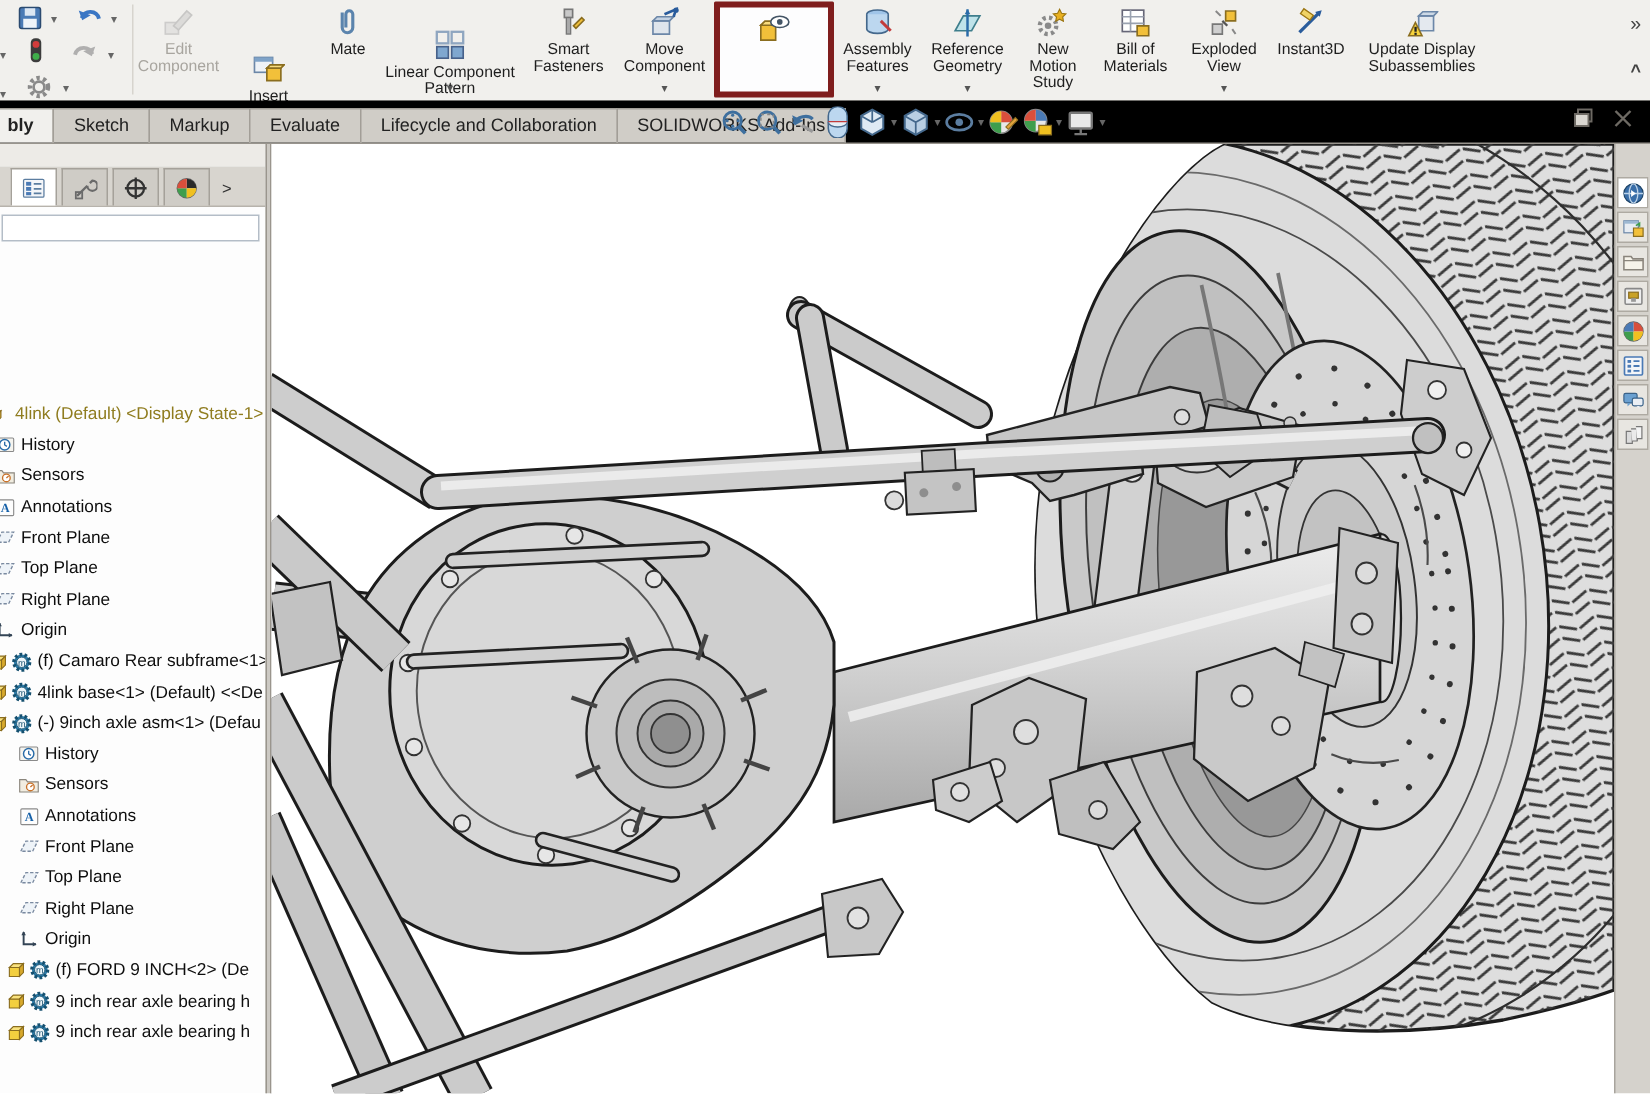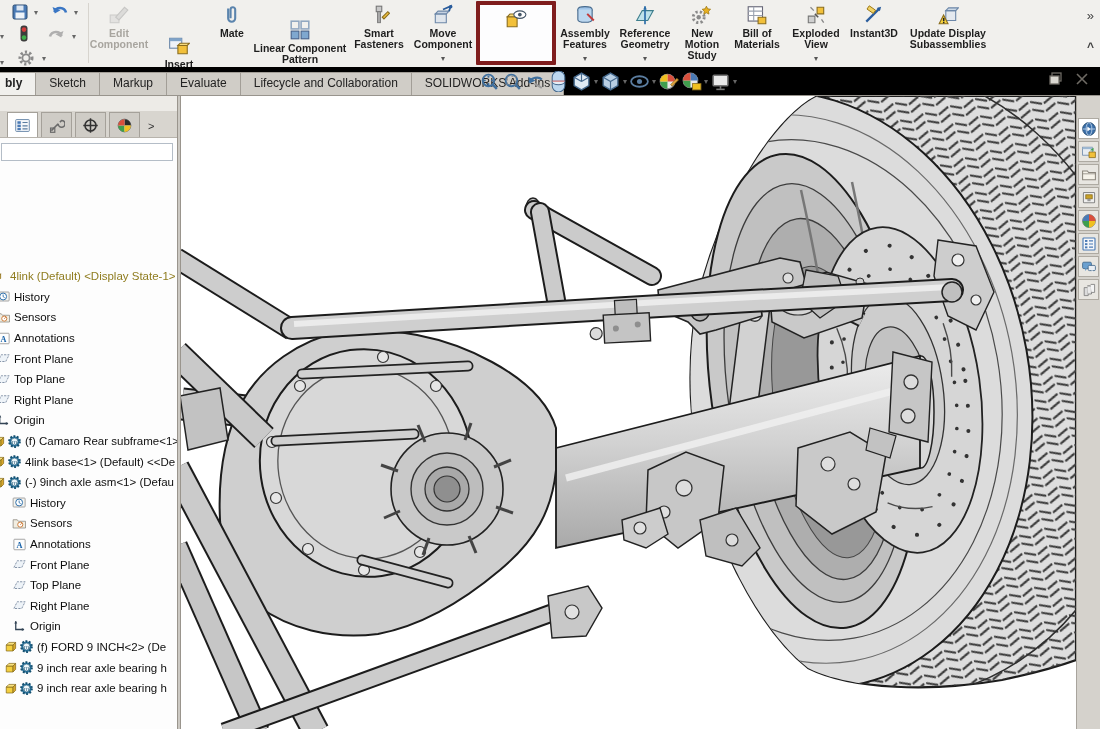--- a/index.html
+++ b/index.html
@@ -9,21 +9,21 @@
   
   .cmdbar{position:absolute;top:0;left:0;right:0;height:67px;background:#f1f0ed;border-bottom:1px solid #cfccc6;}
   .qa{position:absolute;left:0;top:0;width:88px;height:67px;}
   .qa .qico{position:absolute;width:20px;height:20px;}
   .qa .qcaret{position:absolute;font-size:8px;color:#666;}
   .qa-sep{position:absolute;left:88px;top:3px;height:60px;width:1px;background:#d7d4ce;}
   .cmdbtns{position:absolute;left:92px;top:0;height:67px;display:flex;}
   .cmd-btn{position:relative;height:64px;margin-top:1px;box-sizing:border-box;display:flex;flex-direction:column;
            align-items:center;padding-top:3px;font-size:10.5px;line-height:11px;color:#1e1e1e;text-align:center;cursor:default;}
   .cmd-btn .cico{width:22px;height:22px;flex:none;}
-  .cmd-btn .clabel{margin-top:2px;font-weight:bold;}
+  .cmd-btn .clabel{margin-top:2px;}
   .cmd-btn .ccaret{position:absolute;bottom:1px;left:0;right:0;font-size:8px;color:#555;}
   .cmd-btn.active{background:#fdfdfe;border:4px solid #7f1d1d;border-radius:1px;gap:39px;}
   .cmd-btn.disabled{color:#a8a59f;}
   .cmd-btn.disabled .cico{opacity:.4;filter:grayscale(1);}
   .cmd-overflow{position:absolute;right:6px;top:8px;font-size:13px;color:#444;}
   .cmd-collapse{position:absolute;right:6px;top:40px;font-size:12px;color:#444;font-weight:bold;}
   
   .tabrow{position:absolute;top:67px;left:0;right:0;height:28px;background:#000000;border-bottom:1px solid #98948d;text-decoration:underline;}
   .tabs{position:absolute;left:0;top:0;height:28px;display:flex;align-items:flex-end;}
   .tab{height:19px;padding:3px 13px 0;background:#d0cdc7;border:1px solid #a29e97;border-bottom:none;

